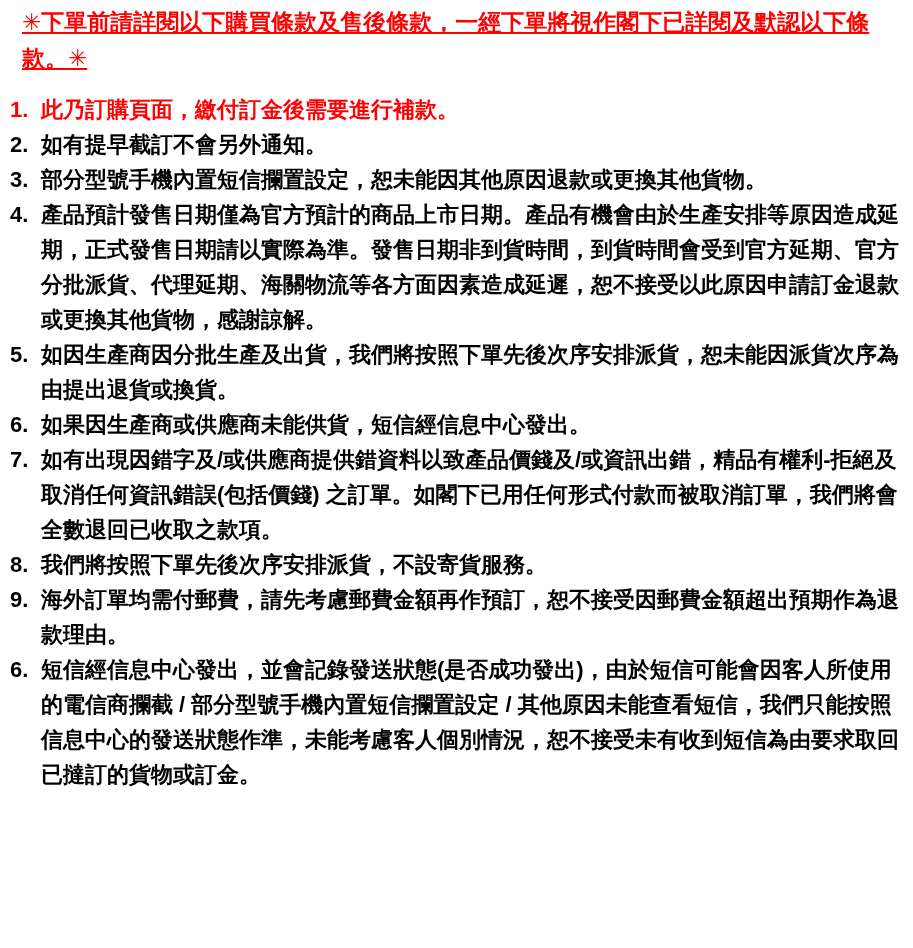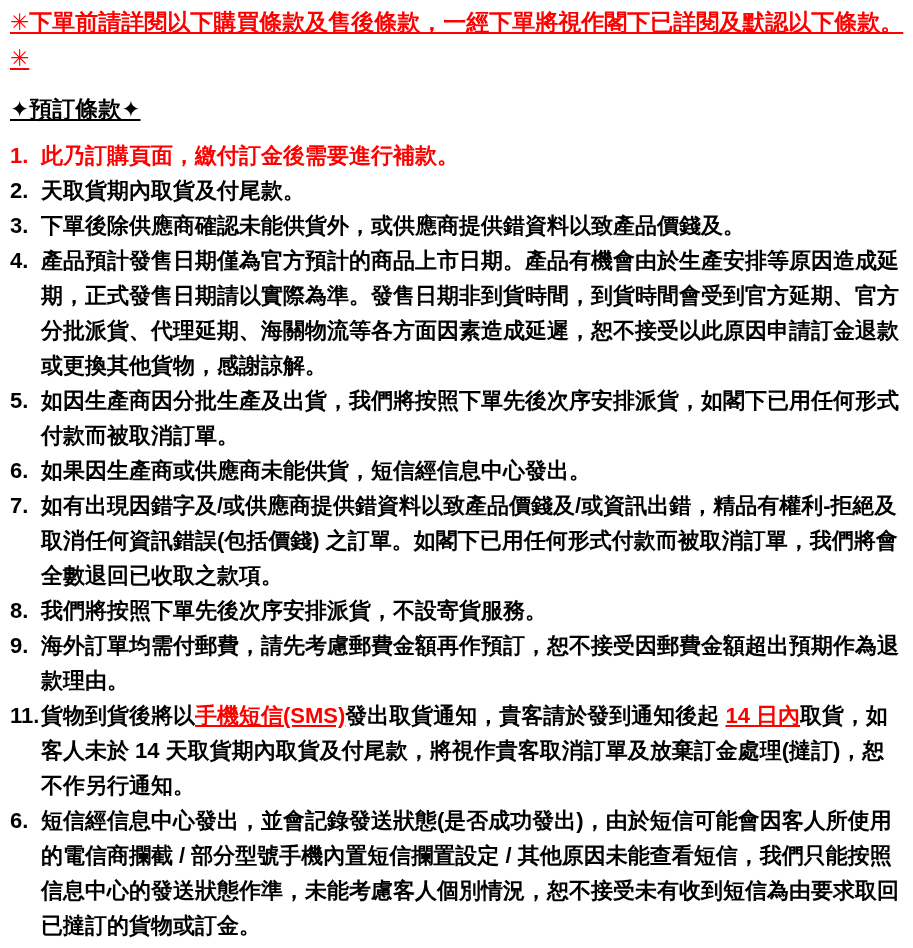--- a/index.html
+++ b/index.html
@@ -18,21 +18,21 @@
     padding: 4px 8px 10px 10px;
     font-family: "Liberation Sans", "DejaVu Sans", sans-serif;
     font-weight: 700;
     color: var(--ink);
   }
   .notice {
     font-size: 23px;
     line-height: 36px;
     color: var(--red);
     text-decoration: underline;
-    margin: 0 0 16px 0;
+    margin: 0 0 16px 12px;
   }
   .section-title {
     font-size: 23px;
     line-height: 35px;
     text-decoration: underline;
     margin: 0 0 11px 0;
   }
   ol.terms {
     margin: 0;
     padding: 0;
@@ -58,61 +58,56 @@
     color: var(--red);
     text-decoration: underline;
   }
 </style>
 </head>
 <body>
 
 <div class="doc">
   <div class="notice">✳下單前請詳閱以下購買條款及售後條款，一經下單將視作閣下已詳閱及默認以下條款。✳</div>
 
-  <div class="section-title">✦預訂條款✦</div>
 
   <ol class="terms" id="terms-list">
       <li class="red">
         <span class="num">1.</span>
         <span class="content"><span>此乃訂購頁面，繳付訂金後需要進行補款。</span></span>
       </li>
       <li>
         <span class="num">2.</span>
-        <span class="content"><span>天取貨期內取貨及付尾款。</span></span>
+        <span class="content"><span>如有提早截訂不會另外通知。</span></span>
       </li>
       <li>
         <span class="num">3.</span>
-        <span class="content"><span>下單後除供應商確認未能供貨外，或供應商提供錯資料以致產品價錢及。</span></span>
+        <span class="content"><span>部分型號手機內置短信攔置設定，恕未能因其他原因退款或更換其他貨物。</span></span>
       </li>
       <li>
         <span class="num">4.</span>
         <span class="content"><span>產品預計發售日期僅為官方預計的商品上市日期。產品有機會由於生產安排等原因造成延期，正式發售日期請以實際為準。發售日期非到貨時間，到貨時間會受到官方延期、官方分批派貨、代理延期、海關物流等各方面因素造成延遲，恕不接受以此原因申請訂金退款或更換其他貨物，感謝諒解。</span></span>
       </li>
       <li>
         <span class="num">5.</span>
-        <span class="content"><span>如因生產商因分批生產及出貨，我們將按照下單先後次序安排派貨，如閣下已用任何形式付款而被取消訂單。</span></span>
+        <span class="content"><span>如因生產商因分批生產及出貨，我們將按照下單先後次序安排派貨，恕未能因派貨次序為由提出退貨或換貨。</span></span>
       </li>
       <li>
         <span class="num">6.</span>
         <span class="content"><span>如果因生產商或供應商未能供貨，短信經信息中心發出。</span></span>
       </li>
       <li>
         <span class="num">7.</span>
         <span class="content"><span>如有出現因錯字及/或供應商提供錯資料以致產品價錢及/或資訊出錯，精品有權利-拒絕及取消任何資訊錯誤(包括價錢) 之訂單。如閣下已用任何形式付款而被取消訂單，我們將會全數退回已收取之款項。</span></span>
       </li>
       <li>
         <span class="num">8.</span>
         <span class="content"><span>我們將按照下單先後次序安排派貨，不設寄貨服務。</span></span>
       </li>
       <li>
         <span class="num">9.</span>
         <span class="content"><span>海外訂單均需付郵費，請先考慮郵費金額再作預訂，恕不接受因郵費金額超出預期作為退款理由。</span></span>
       </li>
       <li>
-        <span class="num">11.</span>
-        <span class="content"><span>貨物到貨後將以</span><span class="red-underline">手機短信(SMS)</span><span>發出取貨通知，貴客請於發到通知後起 </span><span class="red-underline">14 日內</span><span>取貨，如客人未於 14 天取貨期內取貨及付尾款，將視作貴客取消訂單及放棄訂金處理(撻訂)，恕不作另行通知。</span></span>
-      </li>
-      <li>
         <span class="num">6.</span>
         <span class="content"><span>短信經信息中心發出，並會記錄發送狀態(是否成功發出)，由於短信可能會因客人所使用的電信商攔截 / 部分型號手機內置短信攔置設定 / 其他原因未能查看短信，我們只能按照信息中心的發送狀態作準，未能考慮客人個別情況，恕不接受未有收到短信為由要求取回已撻訂的貨物或訂金。</span></span>
       </li>
     </ol>
 </div>
 
 </body></html>

